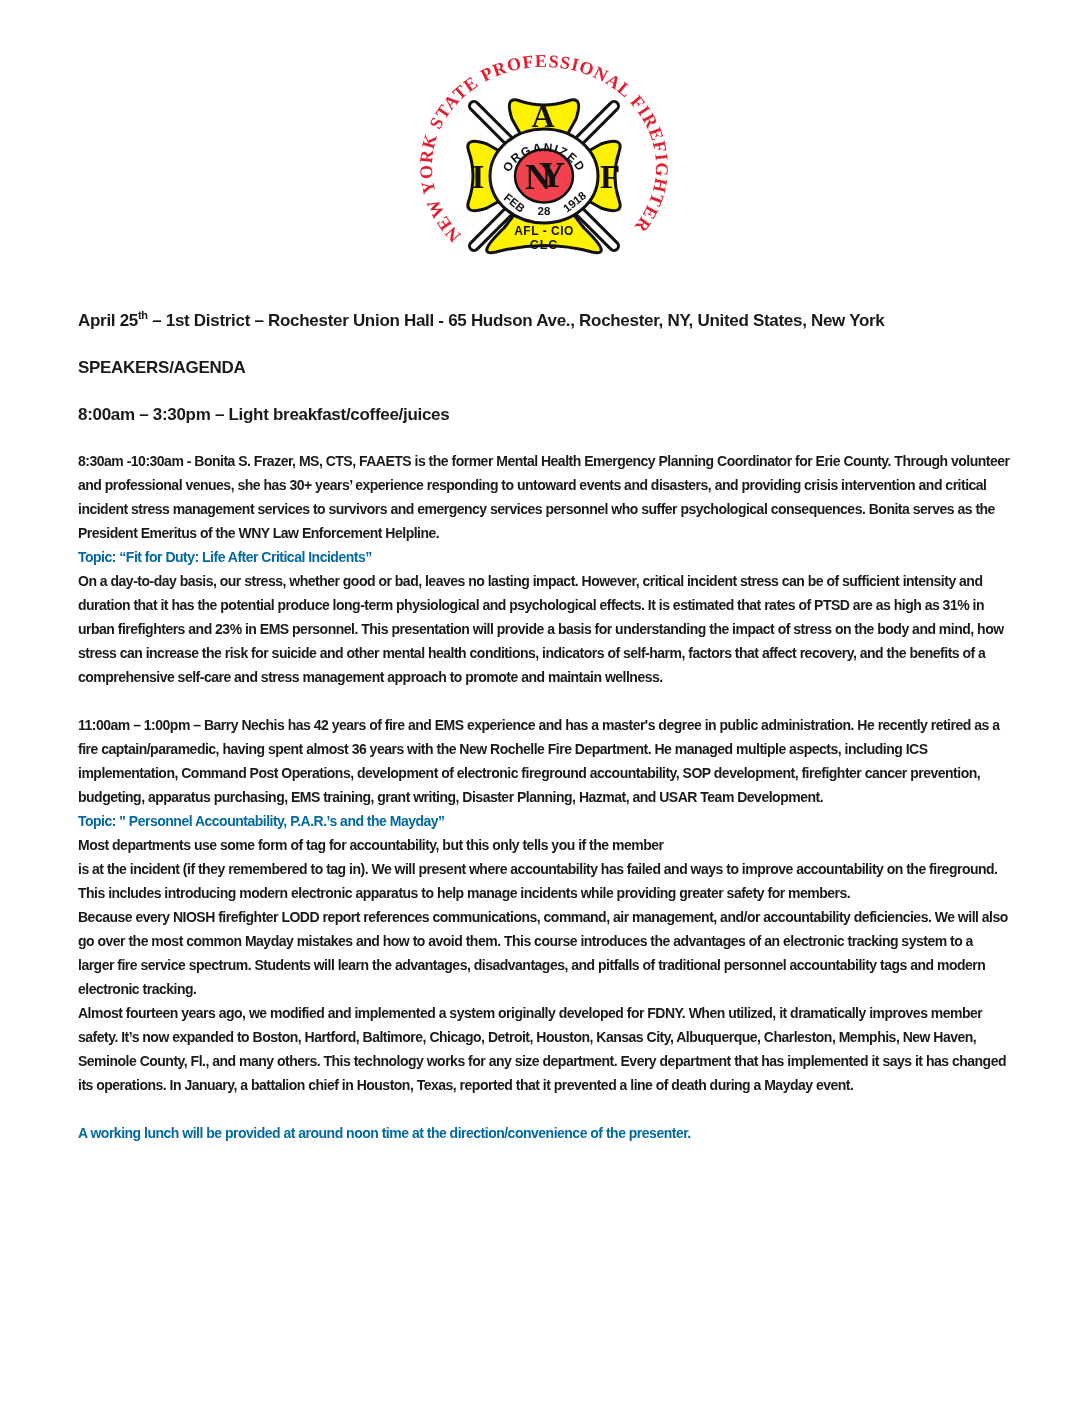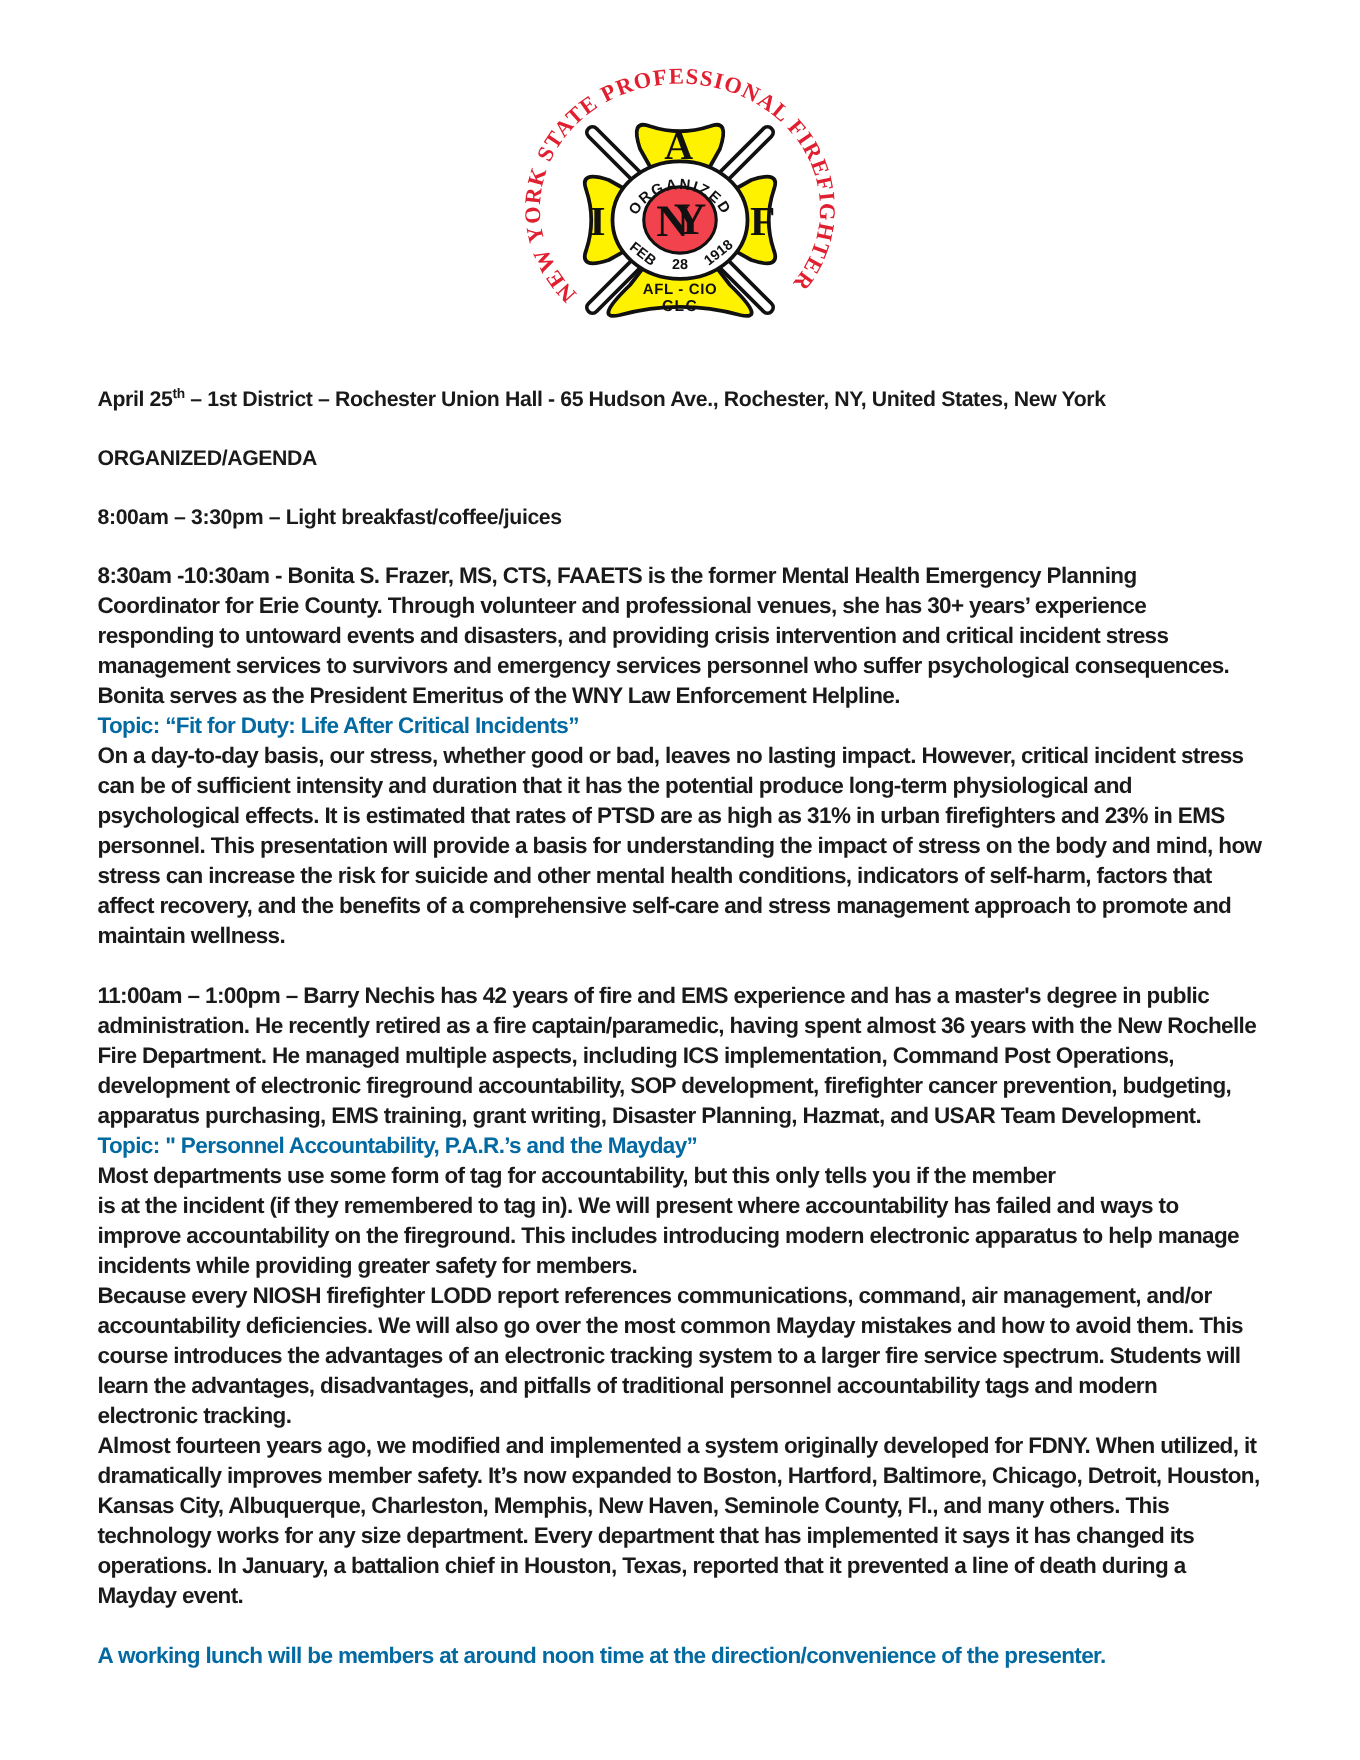--- a/index.html
+++ b/index.html
@@ -15,21 +15,21 @@
     line-height: 26px; margin: 26px 0 0; letter-spacing: -0.2px;
   }
   .hline {
     font-size: 17px; font-weight: 700; line-height: 24px;
     margin: 23px 0 0; letter-spacing: -0.3px;
   }
   .mt-lg { margin-top: 31px; }
   .sup { vertical-align: super; font-size: 11px; }
   .section { margin-top: 22px; }
   .para {
-    font-size: 18px; font-weight: 700; line-height: 24px;
+    font-size: 14px; font-weight: 700; line-height: 24px;
     margin: 0; letter-spacing: -0.5px;
   }
   .topic { color: #0369a1; }
   .gap-top { margin-top: 24px; }
   .serif { font-family: "Liberation Serif", serif; }
   svg text { font-weight: 700; }
 </style>
 </head>
 <body>
 
@@ -80,34 +80,34 @@
       <text class="serif" font-size="18" letter-spacing="1" fill="#E02030" text-anchor="middle">
         <textPath href="#ringArc" startOffset="50%">NEW YORK STATE PROFESSIONAL FIREFIGHTERS</textPath>
       </text>
     </svg>
   </div>
 
 
   <p class="hline mt-lg"><span>April 25</span><span class="sup">th</span><span> – 1st District – Rochester Union Hall - 65 Hudson Ave., Rochester, NY, United States, New York</span></p>
 
 
-  <p class="hline">ORGANIZED/AGENDA</p>
+  <p class="hline">SPEAKERS/AGENDA</p>
 
   <p class="hline">8:00am – 3:30pm – Light breakfast/coffee/juices</p>
 
   <section class="section">
     <p class="para">8:30am -10:30am - Bonita S. Frazer, MS, CTS, FAAETS is the former Mental Health Emergency Planning Coordinator for Erie County.  Through volunteer and professional venues, she has 30+ years’ experience responding to untoward events and disasters, and providing crisis intervention and critical incident stress management services to survivors and emergency services personnel who suffer psychological consequences.  Bonita serves as the President Emeritus of the WNY Law Enforcement Helpline.</p>
     <p class="para topic">Topic: “Fit for Duty: Life After Critical Incidents”</p>
     <p class="para">On a day-to-day basis, our stress, whether good or bad, leaves no lasting impact.  However, critical incident stress can be of sufficient intensity and duration that it has the potential produce long-term physiological and psychological effects.  It is estimated that rates of PTSD are as high as 31% in urban firefighters and 23% in EMS personnel.  This presentation will provide a basis for understanding the impact of stress on the body and mind, how stress can increase the risk for suicide and other mental health conditions, indicators of self-harm, factors that affect recovery, and the benefits of a comprehensive self-care and stress management approach to promote and maintain wellness.</p>
   </section>
 
   <section class="section gap-top">
     <p class="para">11:00am – 1:00pm – Barry Nechis has 42 years of fire and EMS experience and has a master's degree in public administration. He recently retired as a fire captain/paramedic, having spent almost 36 years with the New Rochelle Fire Department. He managed multiple aspects, including ICS implementation, Command Post Operations, development of electronic fireground accountability, SOP development, firefighter cancer prevention, budgeting, apparatus purchasing, EMS training, grant writing, Disaster Planning, Hazmat, and USAR Team Development.</p>
     <p class="para topic">Topic: " Personnel Accountability, P.A.R.’s and the Mayday”</p>
     <p class="para">Most departments use some form of tag for accountability, but this only tells you if the member</p>
     <p class="para">is at the incident (if they remembered to tag in). We will present where accountability has failed and ways to improve accountability on the fireground. This includes introducing modern electronic apparatus to help manage incidents while providing greater safety for members.</p>
     <p class="para">Because every NIOSH firefighter LODD report references communications, command, air management, and/or accountability deficiencies. We will also go over the most common Mayday mistakes and how to avoid them. This course introduces the advantages of an electronic tracking system to a larger fire service spectrum. Students will learn the advantages, disadvantages, and pitfalls of traditional personnel accountability tags and modern electronic tracking.</p>
     <p class="para">Almost fourteen years ago, we modified and implemented a system originally developed for FDNY. When utilized, it dramatically improves member safety. It’s now expanded to Boston, Hartford, Baltimore, Chicago, Detroit, Houston, Kansas City, Albuquerque, Charleston, Memphis, New Haven, Seminole County, Fl., and many others. This technology works for any size department. Every department that has implemented it says it has changed its operations. In January, a battalion chief in Houston, Texas, reported that it prevented a line of death during a Mayday event.</p>
   </section>
 
-  <p class="para topic gap-top">A working lunch will be members at around noon time at the direction/convenience of the presenter.</p>
+  <p class="para topic gap-top">A working lunch will be provided at around noon time at the direction/convenience of the presenter.</p>
 
 </div>
 
 </body></html>

